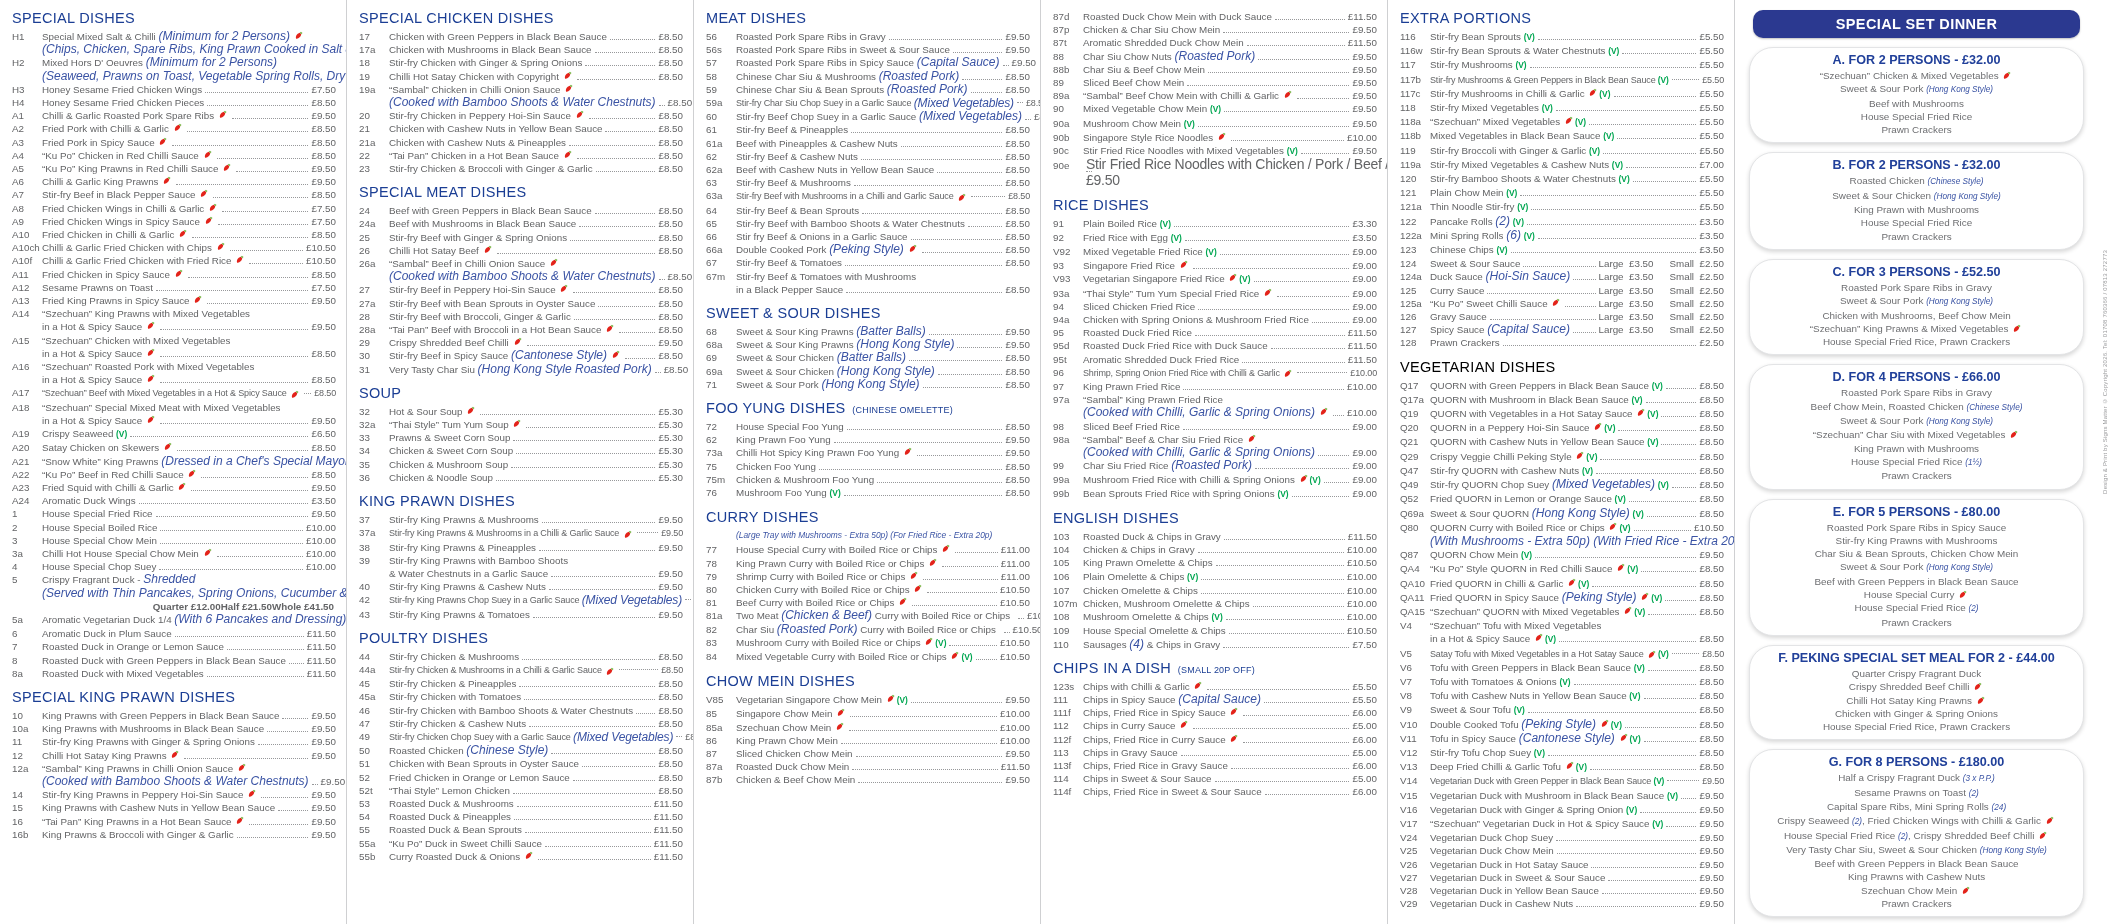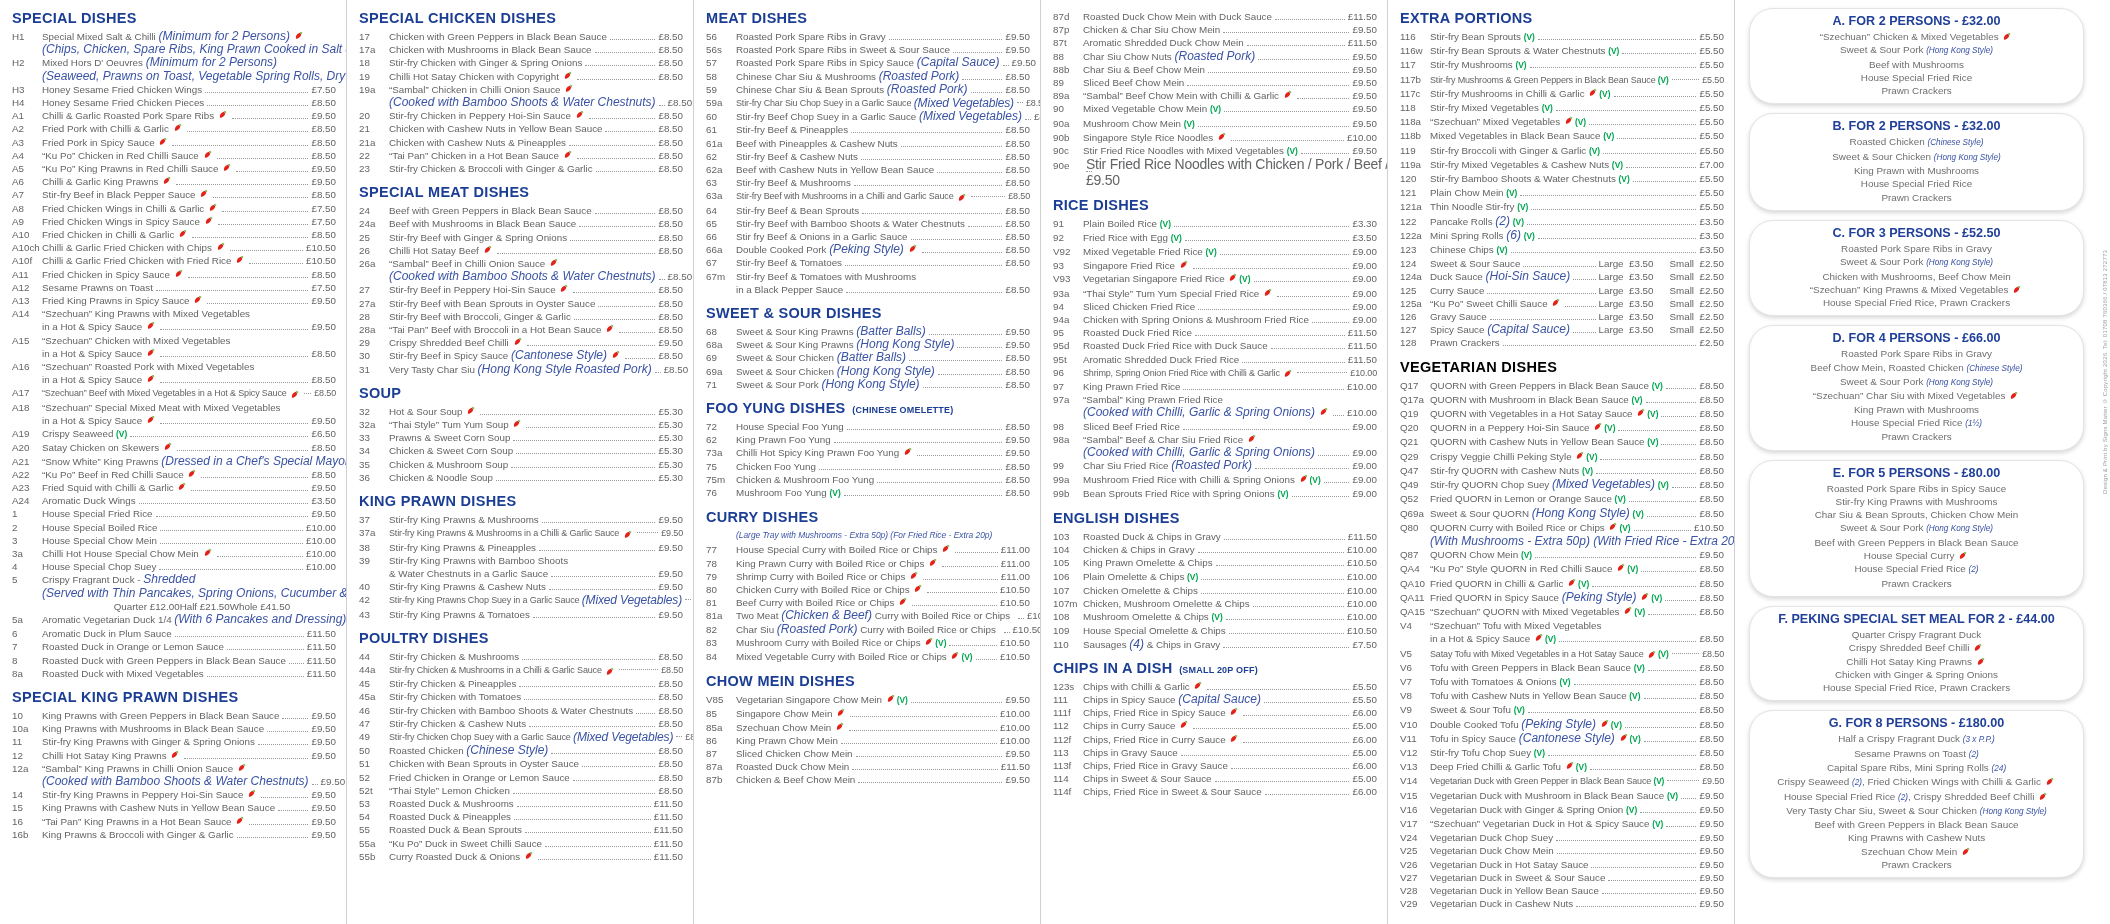--- a/index.html
+++ b/index.html
@@ -1,36 +1,36 @@
 <!DOCTYPE html>
 <html><head>
 <meta charset="utf-8">
 <style>
   html,body{margin:0;padding:0;background:#ffffff;}
   body{width:2110px;height:924px;overflow:hidden;font-family:"Liberation Sans","DejaVu Sans",sans-serif;color:#636466;}
   #menu{display:flex;width:2110px;height:924px;box-sizing:border-box;}
   .col{width:347px;flex:none;box-sizing:border-box;padding:8px 10px 0 12px;border-right:1px solid #cfd0d2;overflow:hidden;}
   .sidebar{flex:1;box-sizing:border-box;padding:8px 26px 0 14px;position:relative;overflow:hidden;}
-  .sec-title{color:#1b3e94;font-weight:bold;font-size:14.5px;letter-spacing:.3px;margin:9px 0 4px 0;white-space:nowrap;}
+  .sec-title{color:#1b3e94;font-weight:normal;font-size:14.5px;letter-spacing:.3px;margin:9px 0 4px 0;white-space:nowrap;}
   .sec-title.first{margin-top:2px;}
   .sec-title.green{color:#000000;}
   .sec-title .tnote{font-size:9px;letter-spacing:.2px;margin-left:4px;}
   .pre-note{font-style:italic;color:#3a53a4;font-size:8.4px;line-height:12px;margin:1px 0 2px 30px;}
   .row{display:flex;align-items:baseline;line-height:13.2px;font-size:9.8px;}
   .code{width:30px;flex:none;color:#636466;}
   .body{flex:1;display:flex;align-items:baseline;min-width:0;}
   .t{white-space:pre;}
   .row .cond{font-size:9px;letter-spacing:-.15px;align-items:center;}
   .row .cond2{font-size:14px;letter-spacing:-.25px;flex-direction:column;}
   .note{font-style:italic;color:#3a53a4;font-size:12px;white-space:pre;}
   .veg{color:#00a651;font-size:8.4px;font-weight:bold;white-space:pre;}
   .leader{flex:1;border-bottom:1.5px dotted #97989a;margin:0 3px 2px 3px;min-width:6px;}
   .price{flex:none;white-space:pre;}
   .price-gap{flex:none;width:16px;}
-  .spread{flex:1;display:flex;justify-content:center;padding:0 2px 0 28px;}
+  .spread{flex:1;display:flex;justify-content:flex-end;padding:0 2px 0 28px;font-weight:bold;}
   .chilli{width:10px;height:10px;display:inline-block;vertical-align:-1px;margin:0 1px;}
   
   .pill{background:#2b3990;color:#fff;text-align:center;font-weight:bold;font-size:14.5px;letter-spacing:.4px;border-radius:10px;padding:6px 0;margin:2px 4px 9px 4px;box-shadow:0 1px 2px rgba(0,0,0,.25);}
   .set-box{background:#fff;border:1px solid #e3e4e6;border-radius:24px;box-shadow:0 2px 4px rgba(0,0,0,.16);padding:4px 6px 6px 6px;margin:0 0 9px 0;text-align:center;}
   .set-title{color:#21409a;font-weight:bold;font-size:12.6px;line-height:16px;margin-bottom:1px;white-space:nowrap;}
   .set-line{font-size:9.9px;line-height:13.3px;color:#6d6e71;}
   .set-line .note{font-size:8.2px;}
   .credit{position:absolute;right:2px;top:250px;writing-mode:vertical-rl;transform:rotate(180deg);font-size:6px;color:#9a9b9d;letter-spacing:.2px;}
 </style>
 </head>
@@ -2677,20 +2677,21 @@
       <div class="row">
         <span class="code">V29</span>
         <span class="body">
           <span class="t">Vegetarian Duck in Cashew Nuts</span>
           <span class="leader"></span>
           <span class="price">£9.50</span>
         </span>
       </div>
     </div>
     <div class="sidebar">
+      <div class="pill">SPECIAL SET DINNER</div>
       <div class="set-box">
         <div class="set-title">A.  FOR 2 PERSONS - £32.00</div>
         <div class="set-line"><span class="t">“Szechuan” Chicken &amp; Mixed Vegetables </span><svg class="chilli" viewBox="0 0 12 12">
             <path d="M2.6 10.4C1.4 8.2 3.2 4.4 7 3.4L8.7 5.1C8.2 8.2 5.4 10.9 2.6 10.4Z" fill="#e3231a"></path>
             <path d="M7 3.4 8.7 5.1 10.3 3.6 8.3 2.2Z" fill="#7ab648"></path>
           </svg></div>
         <div class="set-line"><span class="t">Sweet &amp; Sour Pork </span><span class="note">(Hong Kong Style)</span></div>
         <div class="set-line"><span class="t">Beef with Mushrooms</span></div>
         <div class="set-line"><span class="t">House Special Fried Rice</span></div>
         <div class="set-line"><span class="t">Prawn Crackers</span></div>

